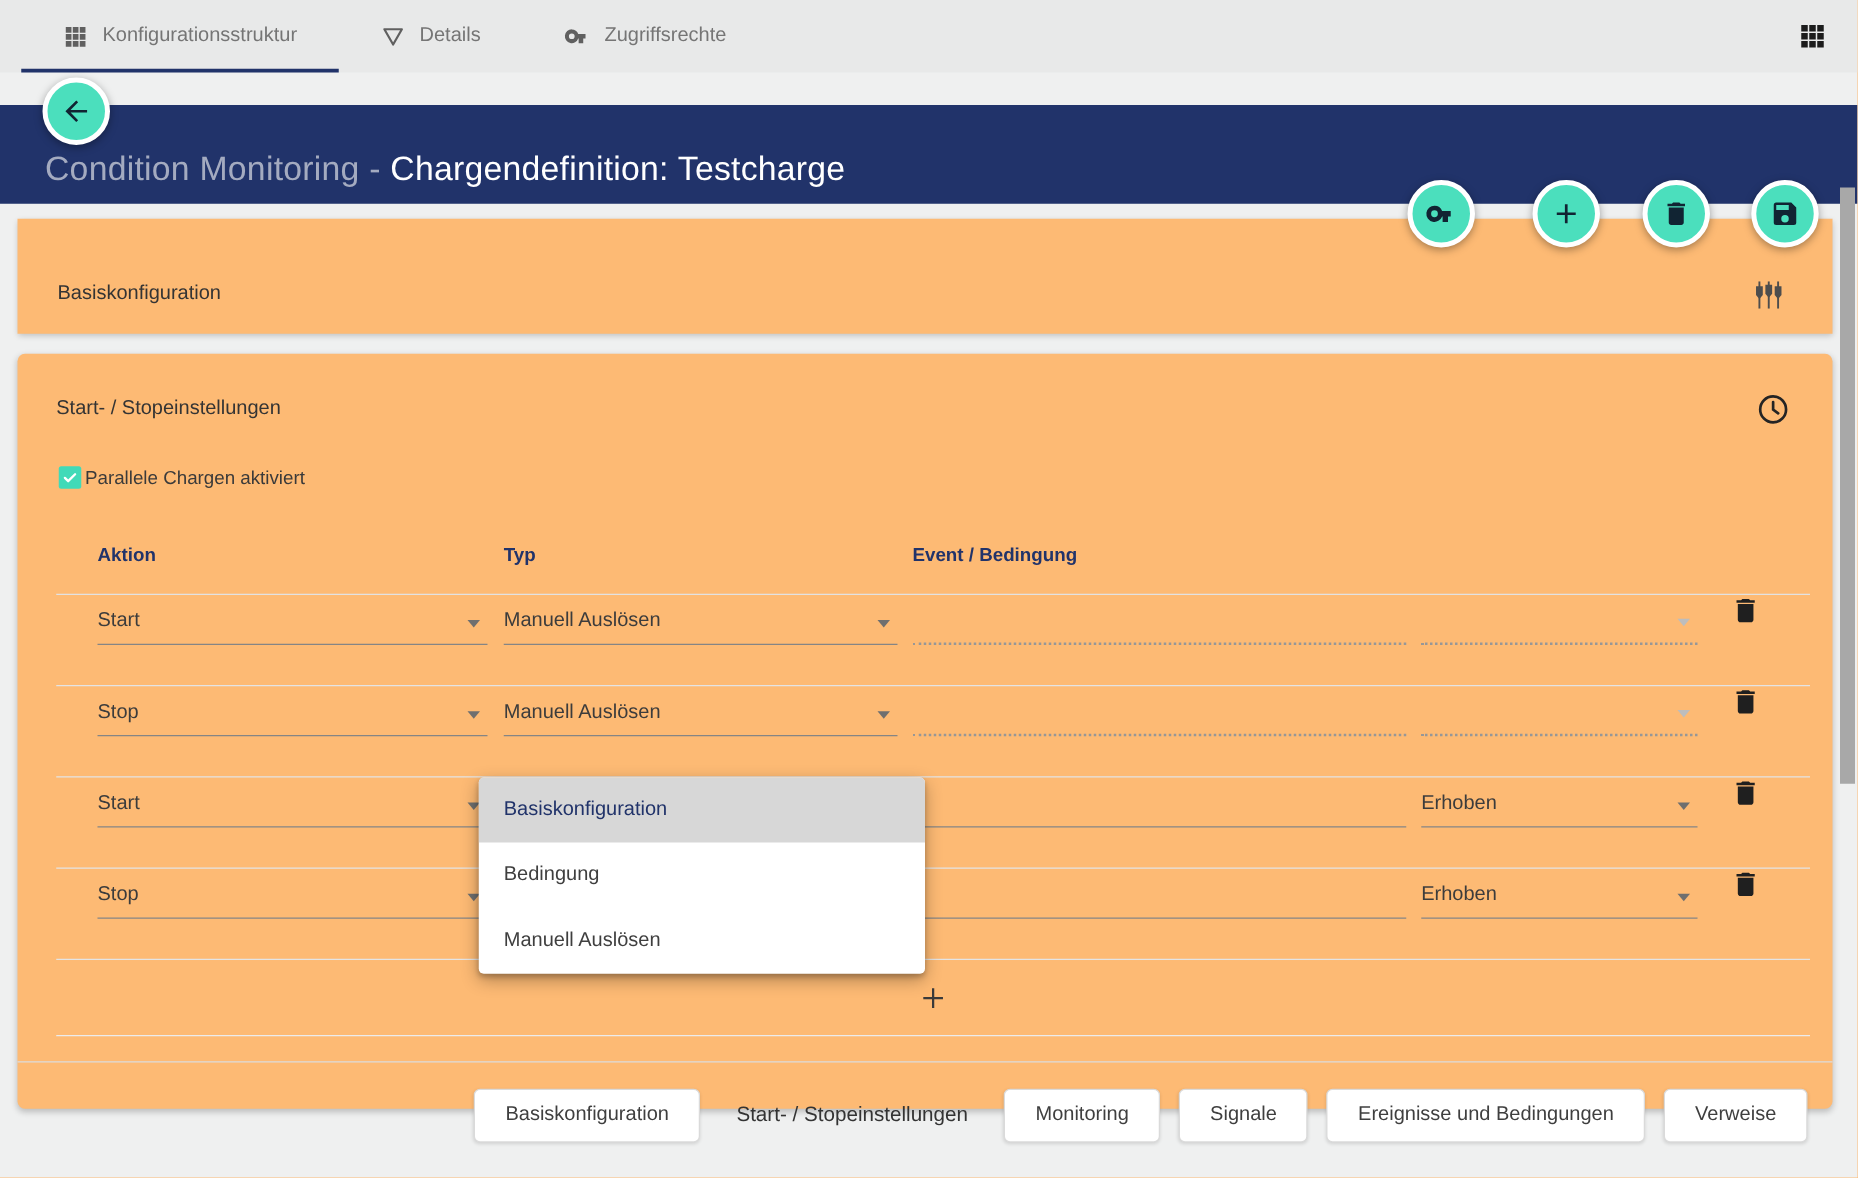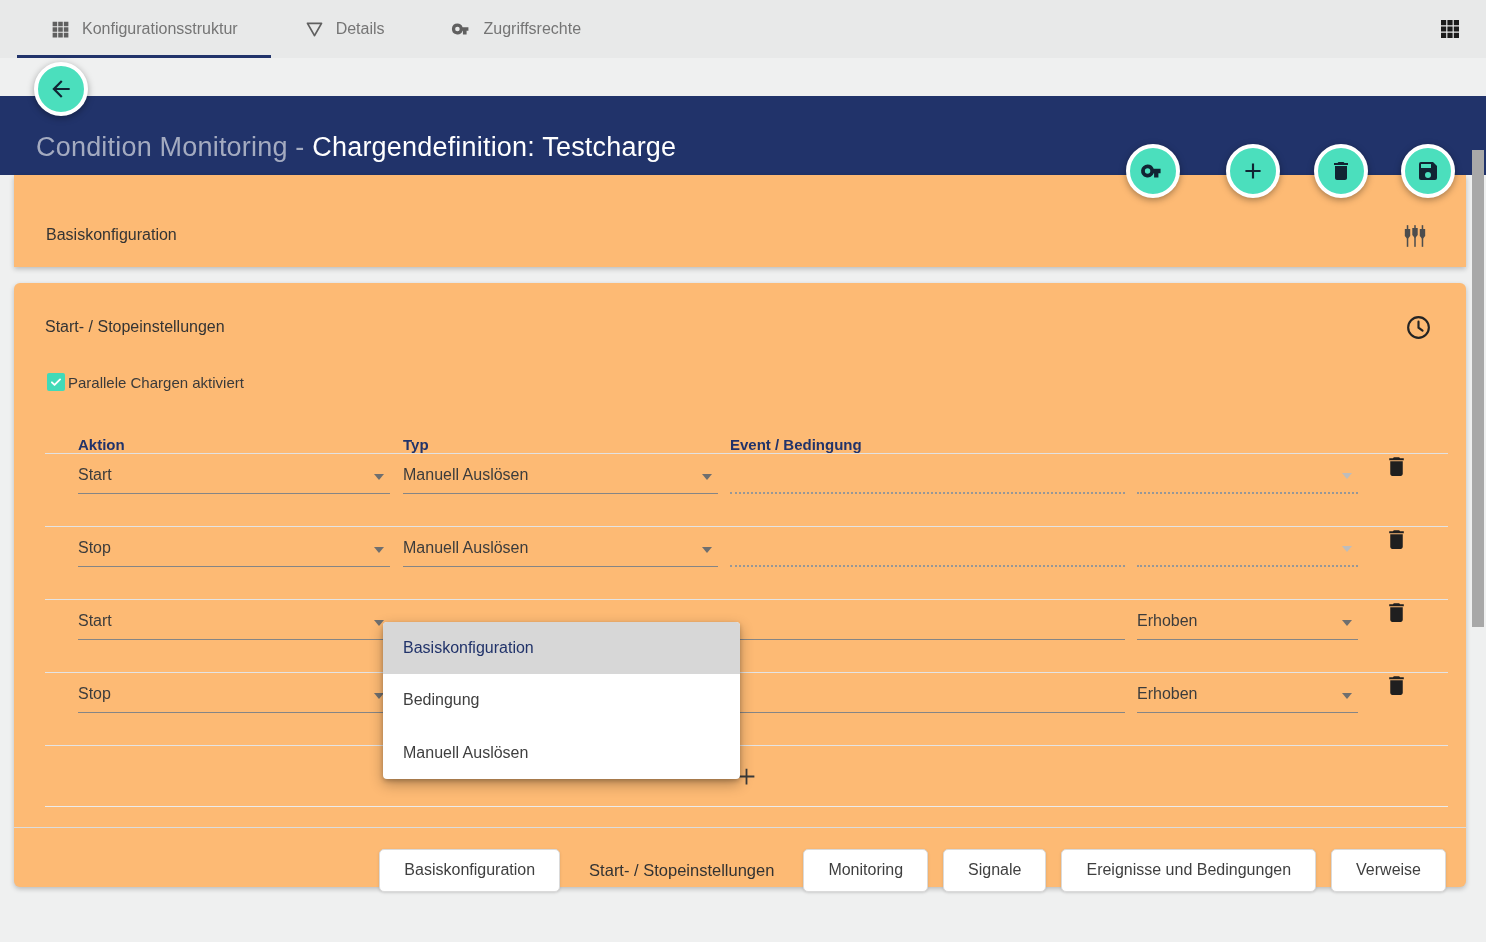--- a/index.html
+++ b/index.html
@@ -29,21 +29,21 @@
     background:#21336a;
   }
   .tabbar .flexspacer { flex:1; }
   .apps-btn {
     align-self:center; margin-right:24px; display:flex; cursor:pointer; color:#1c1c1c;
     background:none; border:none;
   }
 
   
   .appbar {
-    position:absolute; left:0; top:96px; width:1486px; height:79px;
+    position:absolute; left:0; top:84px; width:1486px; height:79px;
     background:#21336a; display:flex; align-items:flex-end;
     padding:0 0 12px 36px;
   }
   .appbar h1 { font-size:27px; font-weight:500; letter-spacing:.2px; }
   .appbar .muted { color:#a4abc0; }
   .appbar .strong { color:#ffffff; }
 
   
   .fab {
     position:absolute; width:54px; height:54px; border-radius:50%;
@@ -84,21 +84,21 @@
     display:flex; align-items:center; justify-content:center; cursor:pointer;
   }
   .chk-label { font-size:15px; color:#3a3a3a; }
 
   
   .rows { margin:40px 18px 0 31px; }
   .grid-cols {
     display:grid;
     grid-template-columns:345px 328px 407px 233px 1fr;
   }
-  .thead { padding:4px 0 0 0; border-bottom:1px solid #e2e2e2; }
+  .thead { padding:4px 0 22px 0; border-bottom:1px solid #e2e2e2; }
   .thead .hcell { font-size:15px; font-weight:bold; color:#21336a; }
   .hc1 { padding-left:33px; } .hc2 { padding-left:13px; } .hc3 { padding-left:12px; }
 
   .trow { height:73px; border-bottom:1px solid #e4e4e4; align-items:center; }
   .cell { display:flex; height:100%; }
   .c1 { padding-left:33px; } .c2 { padding-left:13px; }
   .c3 { padding-left:12px; } .c4 { padding-left:12px; }
   .c5 { padding-left:26px; }
 
   .field {

